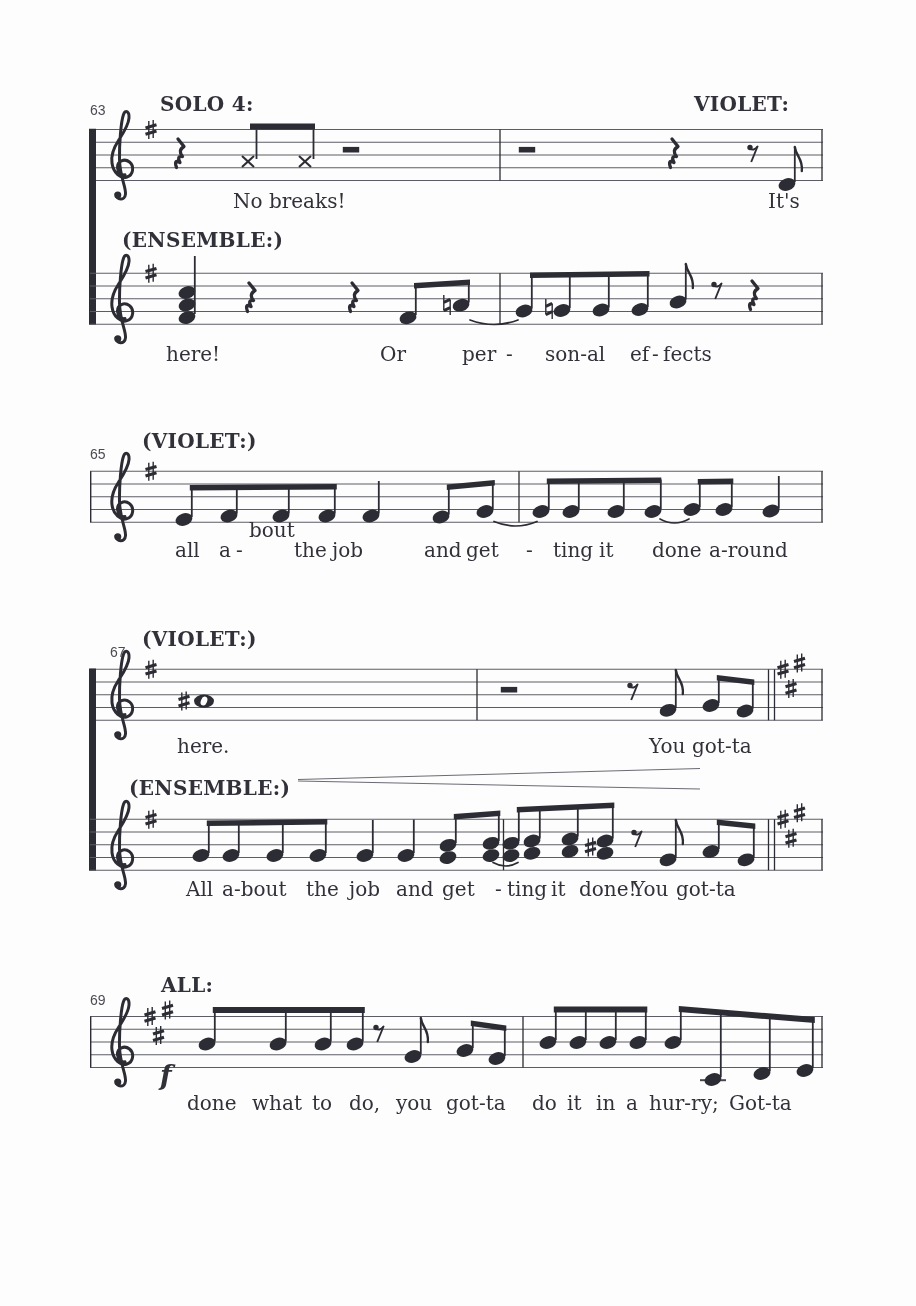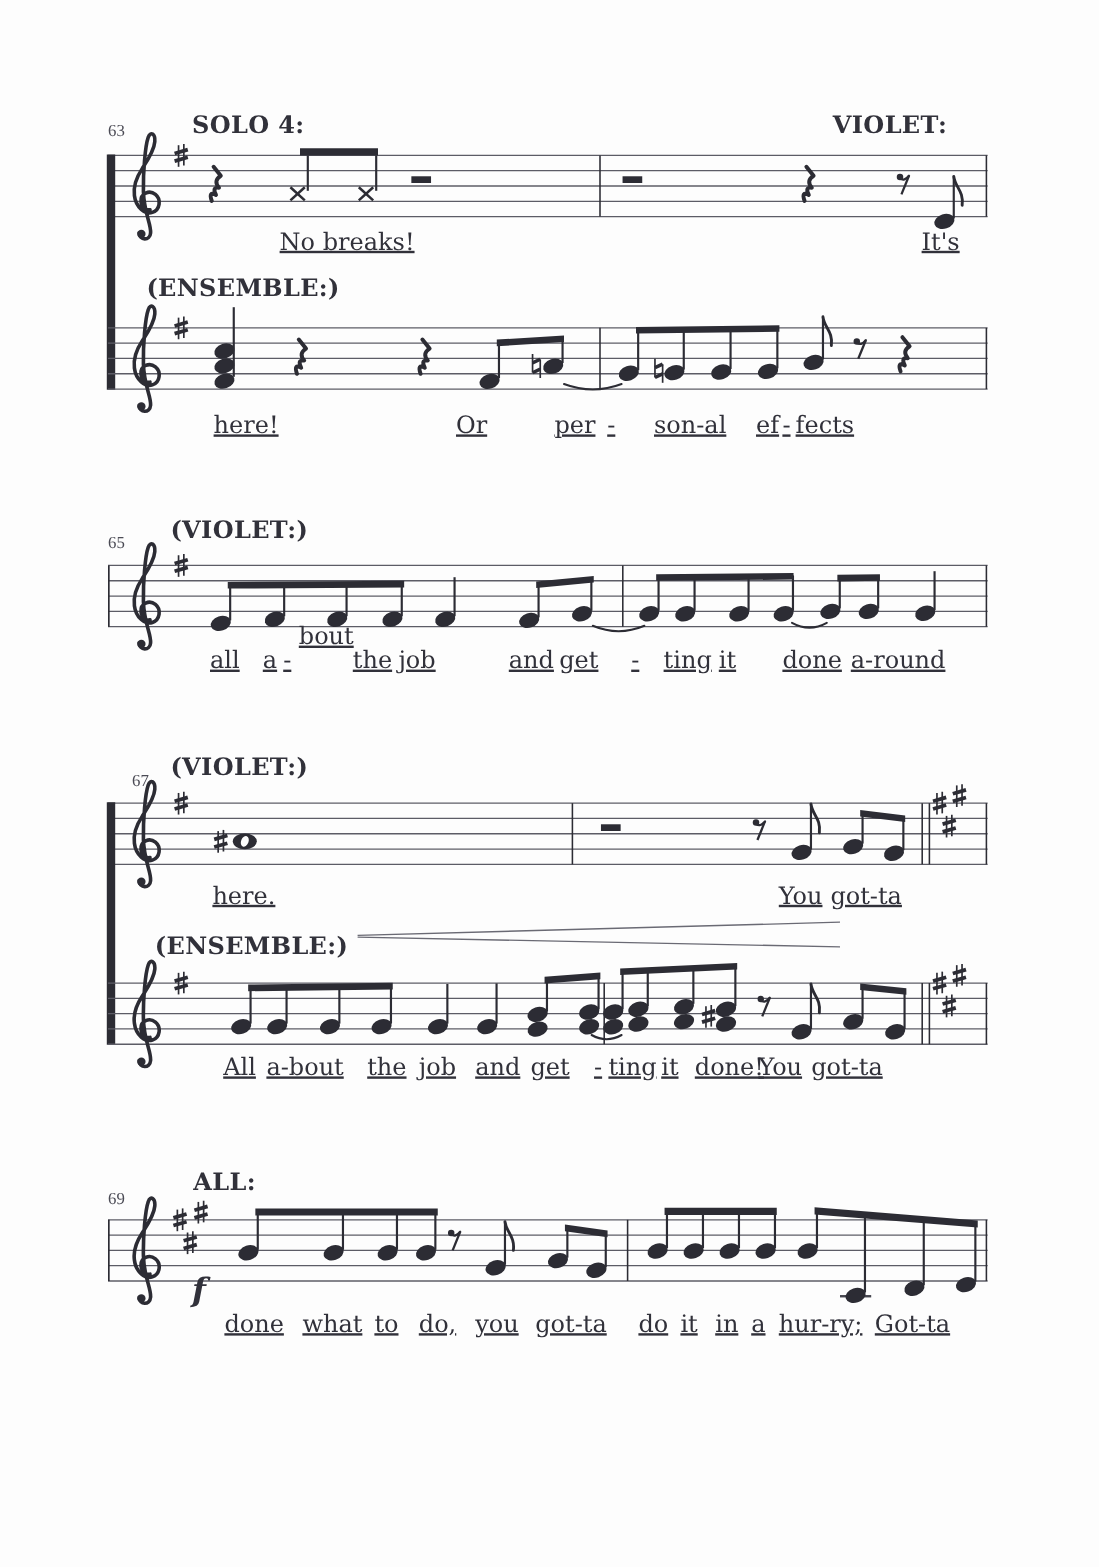--- a/index.html
+++ b/index.html
@@ -1,22 +1,22 @@
 <!DOCTYPE html>
 <html><head>
 <meta charset="utf-8">
 <style>
   html,body{margin:0;padding:0;background:#e8e8e8;}
   #score-page{position:relative;width:916px;height:1306px;background:#fdfdfd;margin:0 auto;overflow:hidden;
     font-family:"DejaVu Serif","Liberation Serif",serif;}
   #notation-svg{position:absolute;left:0;top:0;}
   .txt{position:absolute;white-space:nowrap;color:#31313a;line-height:1;}
-  .lyric{font-size:20px;text-decoration:underline;}
+  .lyric{font-size:20px;}
   .vlabel{font-size:20px;font-weight:bold;letter-spacing:.3px;}
-  .mnum{font-family:Liberation Serif, serif;font-size:14px;color:#4b4b55;}
+  .mnum{font-family:Liberation Sans, sans-serif;font-size:14px;color:#4b4b55;}
   .dyn{font-size:27px;font-style:italic;font-weight:bold;}
 </style>
 </head>
 <body>
 
 <div id="score-page">
   <svg id="notation-svg" width="916" height="1306" viewBox="0 0 916 1306">
       <line x1="90" y1="129.5" x2="823" y2="129.5" stroke="#5c5c66" stroke-width="1.1"></line>
       <line x1="90" y1="142.25" x2="823" y2="142.25" stroke="#5c5c66" stroke-width="1.1"></line>
       <line x1="90" y1="155" x2="823" y2="155" stroke="#5c5c66" stroke-width="1.1"></line>
@@ -343,21 +343,21 @@
       <polygon points="678.8,1006 814.8,1017 814.8,1023 678.8,1012" fill="#2c2c34"></polygon>
       <line x1="822" y1="1016.5" x2="822" y2="1067.5" stroke="#2c2c34" stroke-width="1.3"></line>
     </svg>
   <div id="text-layer">
       <div class="txt mnum" style="left: 90px; top: 103px;">63</div>
       <div class="txt vlabel" style="left: 160px; top: 94px;">SOLO 4:</div>
       <div class="txt vlabel" style="left: 694px; top: 94px;">VIOLET:</div>
       <div class="txt lyric" style="left: 233px; top: 191px;">No breaks!</div>
       <div class="txt lyric" style="left: 768px; top: 191px;">It's</div>
       <div class="txt vlabel" style="left: 122px; top: 230px;">(ENSEMBLE:)</div>
-      <div class="txt lyric" style="left: 178px; top: 344px;">here!</div>
+      <div class="txt lyric" style="left: 166px; top: 344px;">here!</div>
       <div class="txt lyric" style="left: 380px; top: 344px;">Or</div>
       <div class="txt lyric" style="left: 430px; top: 344px; margin-left: 32px;">per</div>
       <div class="txt lyric" style="left: 506px; top: 344px;">-</div>
       <div class="txt lyric" style="left: 545px; top: 344px;">son-al</div>
       <div class="txt lyric" style="left: 630px; top: 344px;">ef</div>
       <div class="txt lyric" style="left: 652px; top: 344px;">-</div>
       <div class="txt lyric" style="left: 663px; top: 344px;">fects</div>
       <div class="txt mnum" style="left: 90px; top: 447px;">65</div>
       <div class="txt vlabel" style="left: 142px; top: 431px;">(VIOLET:)</div>
       <div class="txt lyric" style="left: 175px; top: 540px;">all</div>

